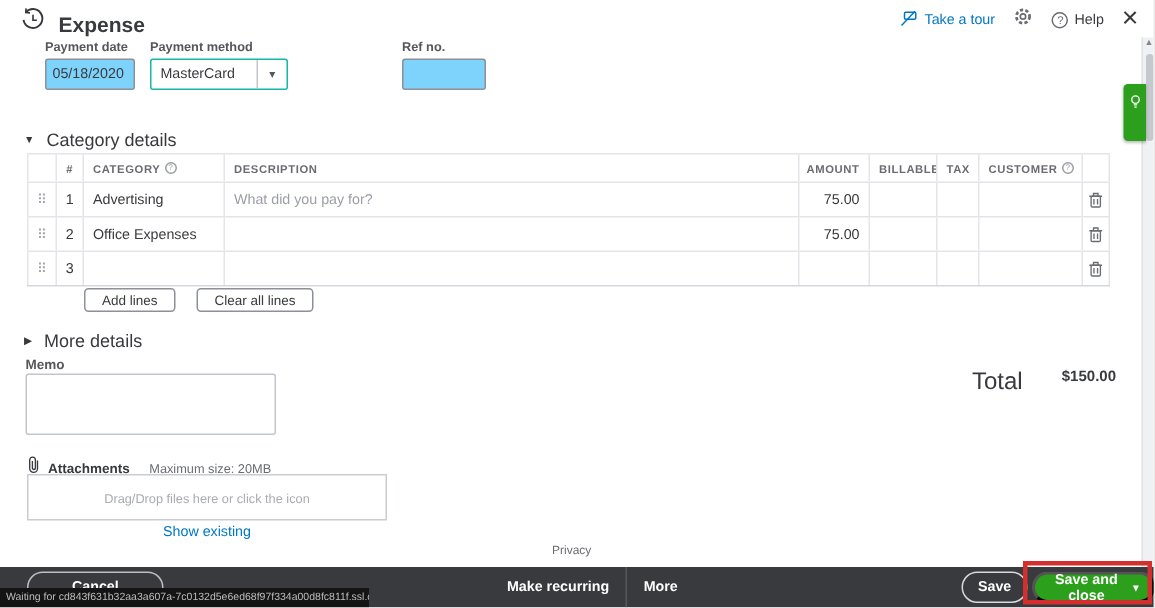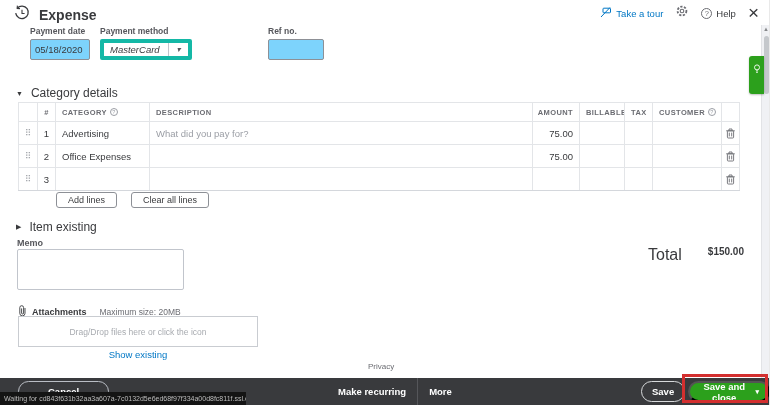--- a/index.html
+++ b/index.html
@@ -18,22 +18,22 @@
   .qcircle { width:11px; height:11px; border:1px solid #6B6C72; border-radius:50%;
              display:flex; align-items:center; justify-content:center;
              font-size:7.5px; color:#6B6C72; }
   .help-wrap { display:flex; align-items:center; gap:4px; font-size:9.5px; color:#393A3D; }
   .close-x { font-size:19px; line-height:16px; color:#393A3D; cursor:pointer; font-weight:400; }
 
   
   .fld-label { font-size:8.5px; font-weight:bold; color:#56575C; }
   .fld-input { height:21px; border:1px solid #8D9096; border-radius:2px; background:#7dd3fc;
                font-size:9.5px; color:#393A3D; padding:0 4px; font-family:"Liberation Sans",sans-serif; }
-  .sel-box { height:21px; border:4px solid #14b8a6; border-radius:2px; background:#fff;
-             display:flex; align-items:stretch;font-style:italic; }
+  .sel-box { height:21px; border:1px solid #14b8a6; border-radius:2px; background:#fff;
+             display:flex; align-items:stretch; }
   .sel-text { flex:1; font-size:9.5px; display:flex; align-items:center; padding-left:6px; }
   .sel-caret { width:20px; border-left:1px solid #C1C5CC; display:flex; align-items:center;
                justify-content:center; font-size:8px; color:#56575C; }
 
   
   .section-hd { display:flex; align-items:center; gap:8px; font-size:12px; color:#393A3D; cursor:pointer; }
   .tri { font-size:7px; color:#393A3D; }
 
   
   .cat-table { left:18px; top:102px; width:722px; border-top:1px solid #E3E5E8; }
@@ -270,21 +270,21 @@
     </div>
   </div>
 
   <div class="abs line-btns">
     <button class="btn-outline">Add lines</button>
     <button class="btn-outline">Clear all lines</button>
   </div>
 
   <div class="abs section-hd" style="left:16px; top:220px;">
     <span class="tri">▶</span>
-    <span>Item existing</span>
+    <span>More details</span>
   </div>
 
   <div class="abs memo-label">Memo</div>
   <textarea class="abs memo-area" style=""></textarea>
 
   <div class="abs total-label">Total</div>
   <div class="abs total-value">$150.00</div>
 
   <div class="abs attach-row">
     <span>

